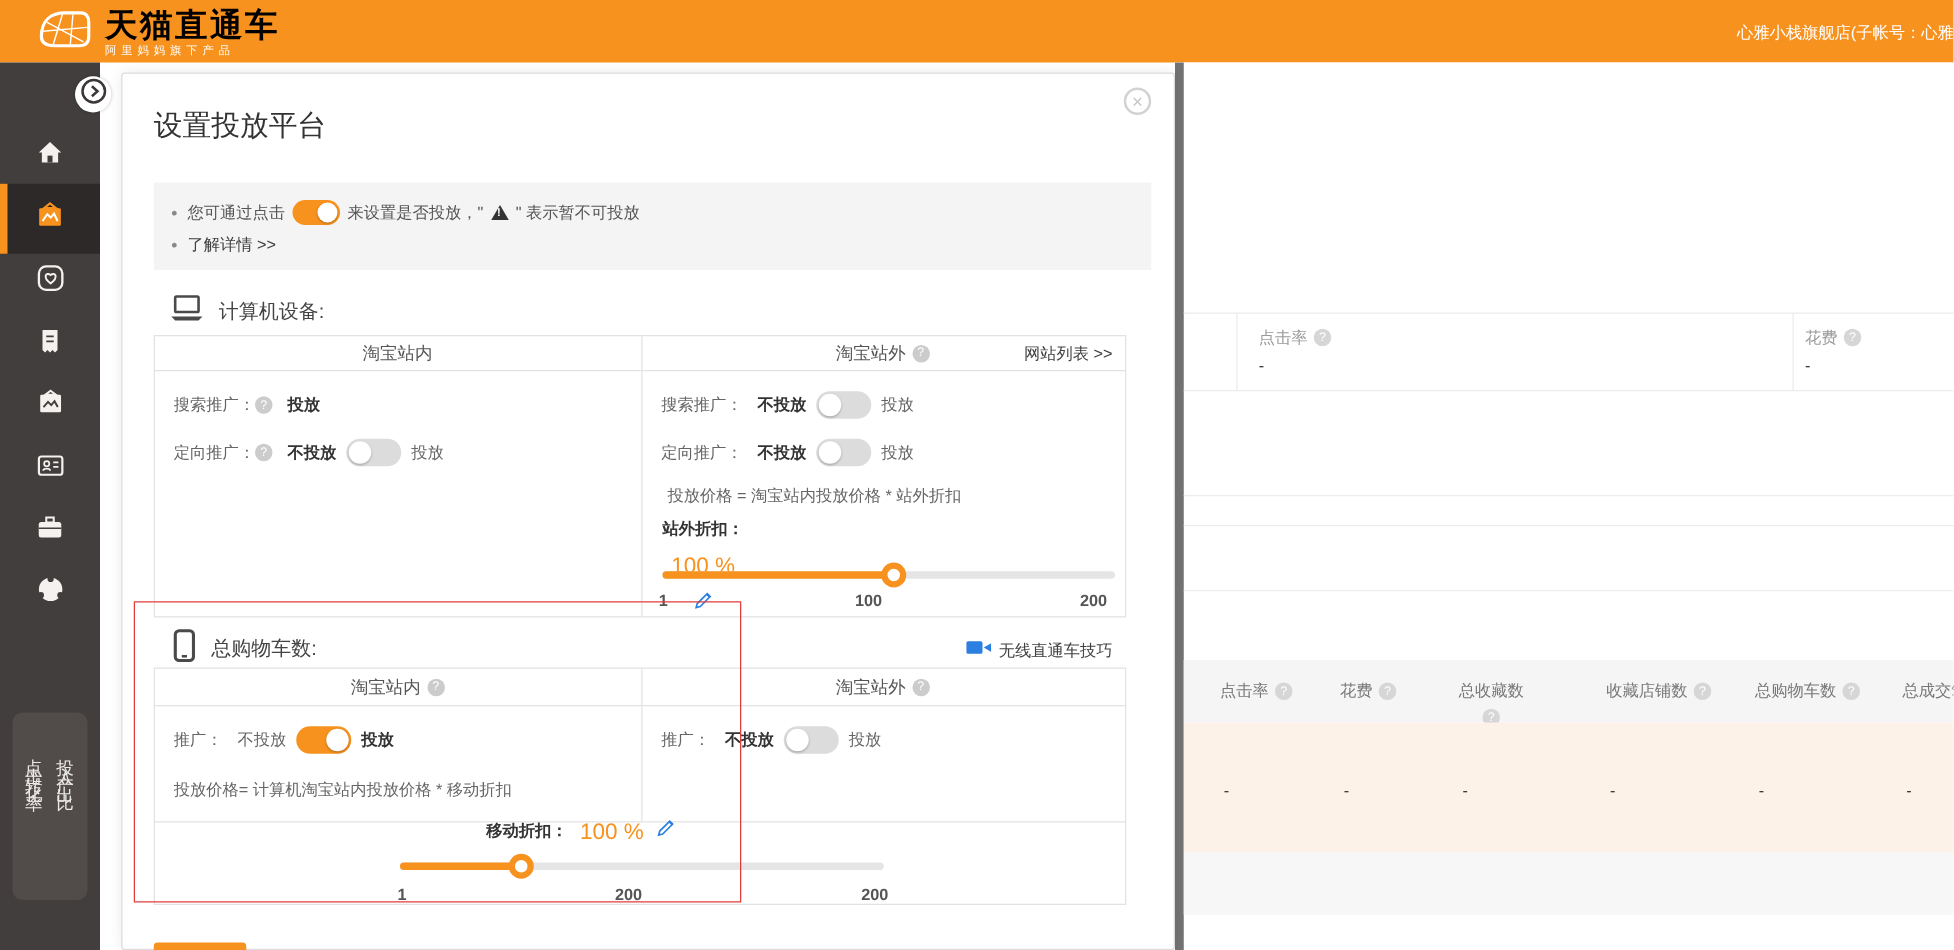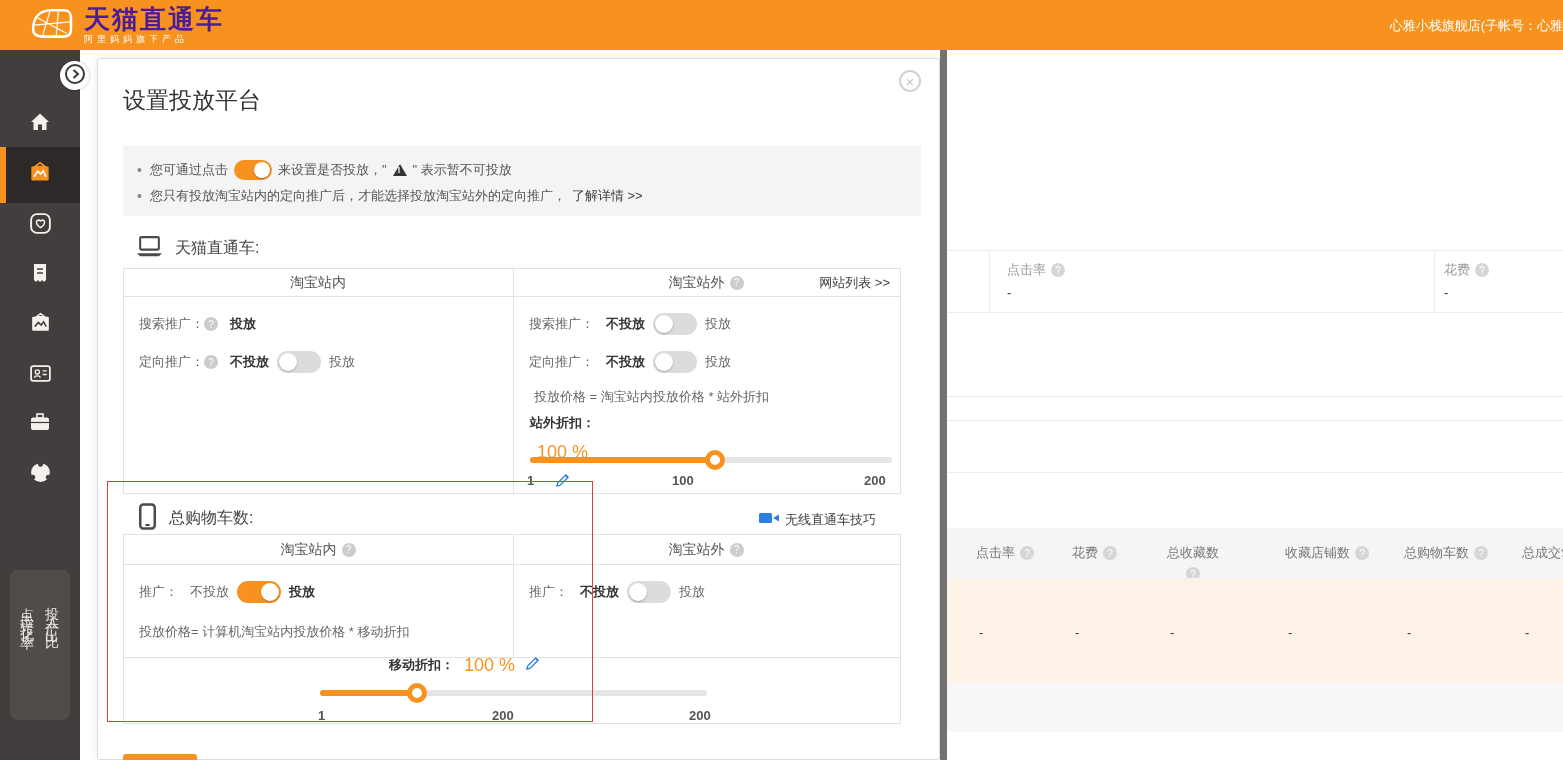--- a/index.html
+++ b/index.html
@@ -1,21 +1,21 @@
 <!DOCTYPE html>
 <html><head>
 <meta charset="utf-8">
 <style>
   html,body{margin:0;padding:0;background:#fff;}
   .canvas{position:relative;width:1563px;height:760px;overflow:hidden;
     font-family:"Liberation Sans","DejaVu Sans",sans-serif;background:#fff;}
   
   .topbar{position:absolute;left:0;top:0;width:1563px;height:50px;background:#f8921e;overflow:hidden;}
   .logo{position:absolute;left:26px;top:4px;display:flex;align-items:center;gap:8px;}
-  .logo-title{color:#4c1d95;font-size:26px;font-weight:bold;letter-spacing:2px;line-height:26px;}
+  .logo-title{color:#000000;font-size:26px;font-weight:bold;letter-spacing:2px;line-height:26px;}
   .logo-sub{color:#fff;font-size:9px;letter-spacing:4px;margin-top:1px;}
   .account{position:absolute;right:-26px;top:17px;color:#fff;font-size:13px;white-space:nowrap;}
   
   .sidebar{position:absolute;left:0;top:50px;width:80px;height:710px;background:#423e3d;}
   .expander{position:absolute;left:60px;top:11px;width:29px;height:29px;border-radius:50%;background:#fff;
     display:flex;align-items:center;justify-content:center;box-shadow:0 0 3px rgba(0,0,0,.25);}
   .nav-item{position:absolute;left:0;width:80px;height:50px;display:flex;align-items:center;justify-content:center;cursor:pointer;}
   .nav-item.active{height:56px;background:#2d2928;}
   .active-bar{position:absolute;left:0;top:0;width:6px;height:56px;background:#f8921e;}
   .side-panel{position:absolute;left:10px;top:520px;width:60px;height:150px;background:#514b49;border-radius:8px;
@@ -269,33 +269,32 @@
             <span class="knob"></span>
           </span>
         <span>来设置是否投放，"</span>
         <span class="warn-tri">
             <span>!</span>
           </span>
         <span>" 表示暂不可投放</span>
       </div>
       <div class="info-line">
         <span class="bullet">•</span>
-        <span>您只有投放淘宝站内的定向推广后，才能选择投放淘宝站外的定向推广，</span>
         <a class="blue-link">了解详情 &gt;&gt;</a>
       </div>
     </div>
 
     <div class="section-head" style="left:38px;top:176px;">
       <span>
         <svg width="27" height="23" viewBox="0 0 26 22">
           <rect x="4" y="2" width="18" height="12" rx="1" fill="none" stroke="#4a4a4a" stroke-width="2"></rect>
           <path d="M1 17.5 H25 L22 20.5 H4 Z" fill="#4a4a4a"></path>
         </svg>
       </span>
-      <span>天猫直通车:</span>
+      <span>计算机设备:</span>
     </div>
 
     <div class="ptable" style="top:209px;width:778px;height:226px;">
       <div class="head" style="height:28px;">
         <div class="hcell" style="width:389px;">
           <span>淘宝站内</span>
         </div>
         <div class="hcell" style="width:389px;position:relative;">
           <span>淘宝站外</span>
           <span class="q">?</span>
@@ -356,35 +355,35 @@
             <path d="M2 14 L3 10.5 L11.5 2 L14 4.5 L5.5 13 Z M11 2.5 L13.5 5" fill="none" stroke="#2a7fe0" stroke-width="1.4"></path>
           </svg>
         </span>
       </div>
 
       <div class="slider" style="left:406px;top:188px;width:362px;">
         <span class="sfill" style="width:51%;"></span>
         <span class="shandle" style="left:51%;"></span>
       </div>
       <span class="slabel" style="left:403px;top:204px;">1</span>
-      <span class="slabel" style="left:548px;top:204px;">100</span>
+      <span class="slabel" style="left:560px;top:204px;">100</span>
       <span class="slabel" style="left:740px;top:204px;">200</span>
     </div>
 
     <div class="section-head" style="left:40px;top:444px;">
       <span>
         <svg width="19" height="27" viewBox="0 0 18 26">
           <rect x="2" y="1.5" width="14" height="23" rx="3" fill="none" stroke="#4a4a4a" stroke-width="2.4"></rect>
           <rect x="7" y="20.2" width="4" height="2" fill="#4a4a4a"></rect>
         </svg>
       </span>
       <span>总购物车数:</span>
     </div>
 
-    <div class="vlink" style="left:661px;top:452px;align-items:center;">
+    <div class="vlink" style="left:675px;top:452px;align-items:center;">
       <span>
         <svg width="20" height="14" viewBox="0 0 20 14">
           <rect x="0" y="2" width="13" height="10" rx="1.5" fill="#2a7fe0"></rect>
           <path d="M14 7 L20 3.5 V10.5 Z" fill="#2a7fe0"></path>
         </svg>
       </span>
       <a class="blue-link">无线直通车技巧</a>
     </div>
 
     <div class="ptable" style="top:475px;width:778px;height:190px;">

